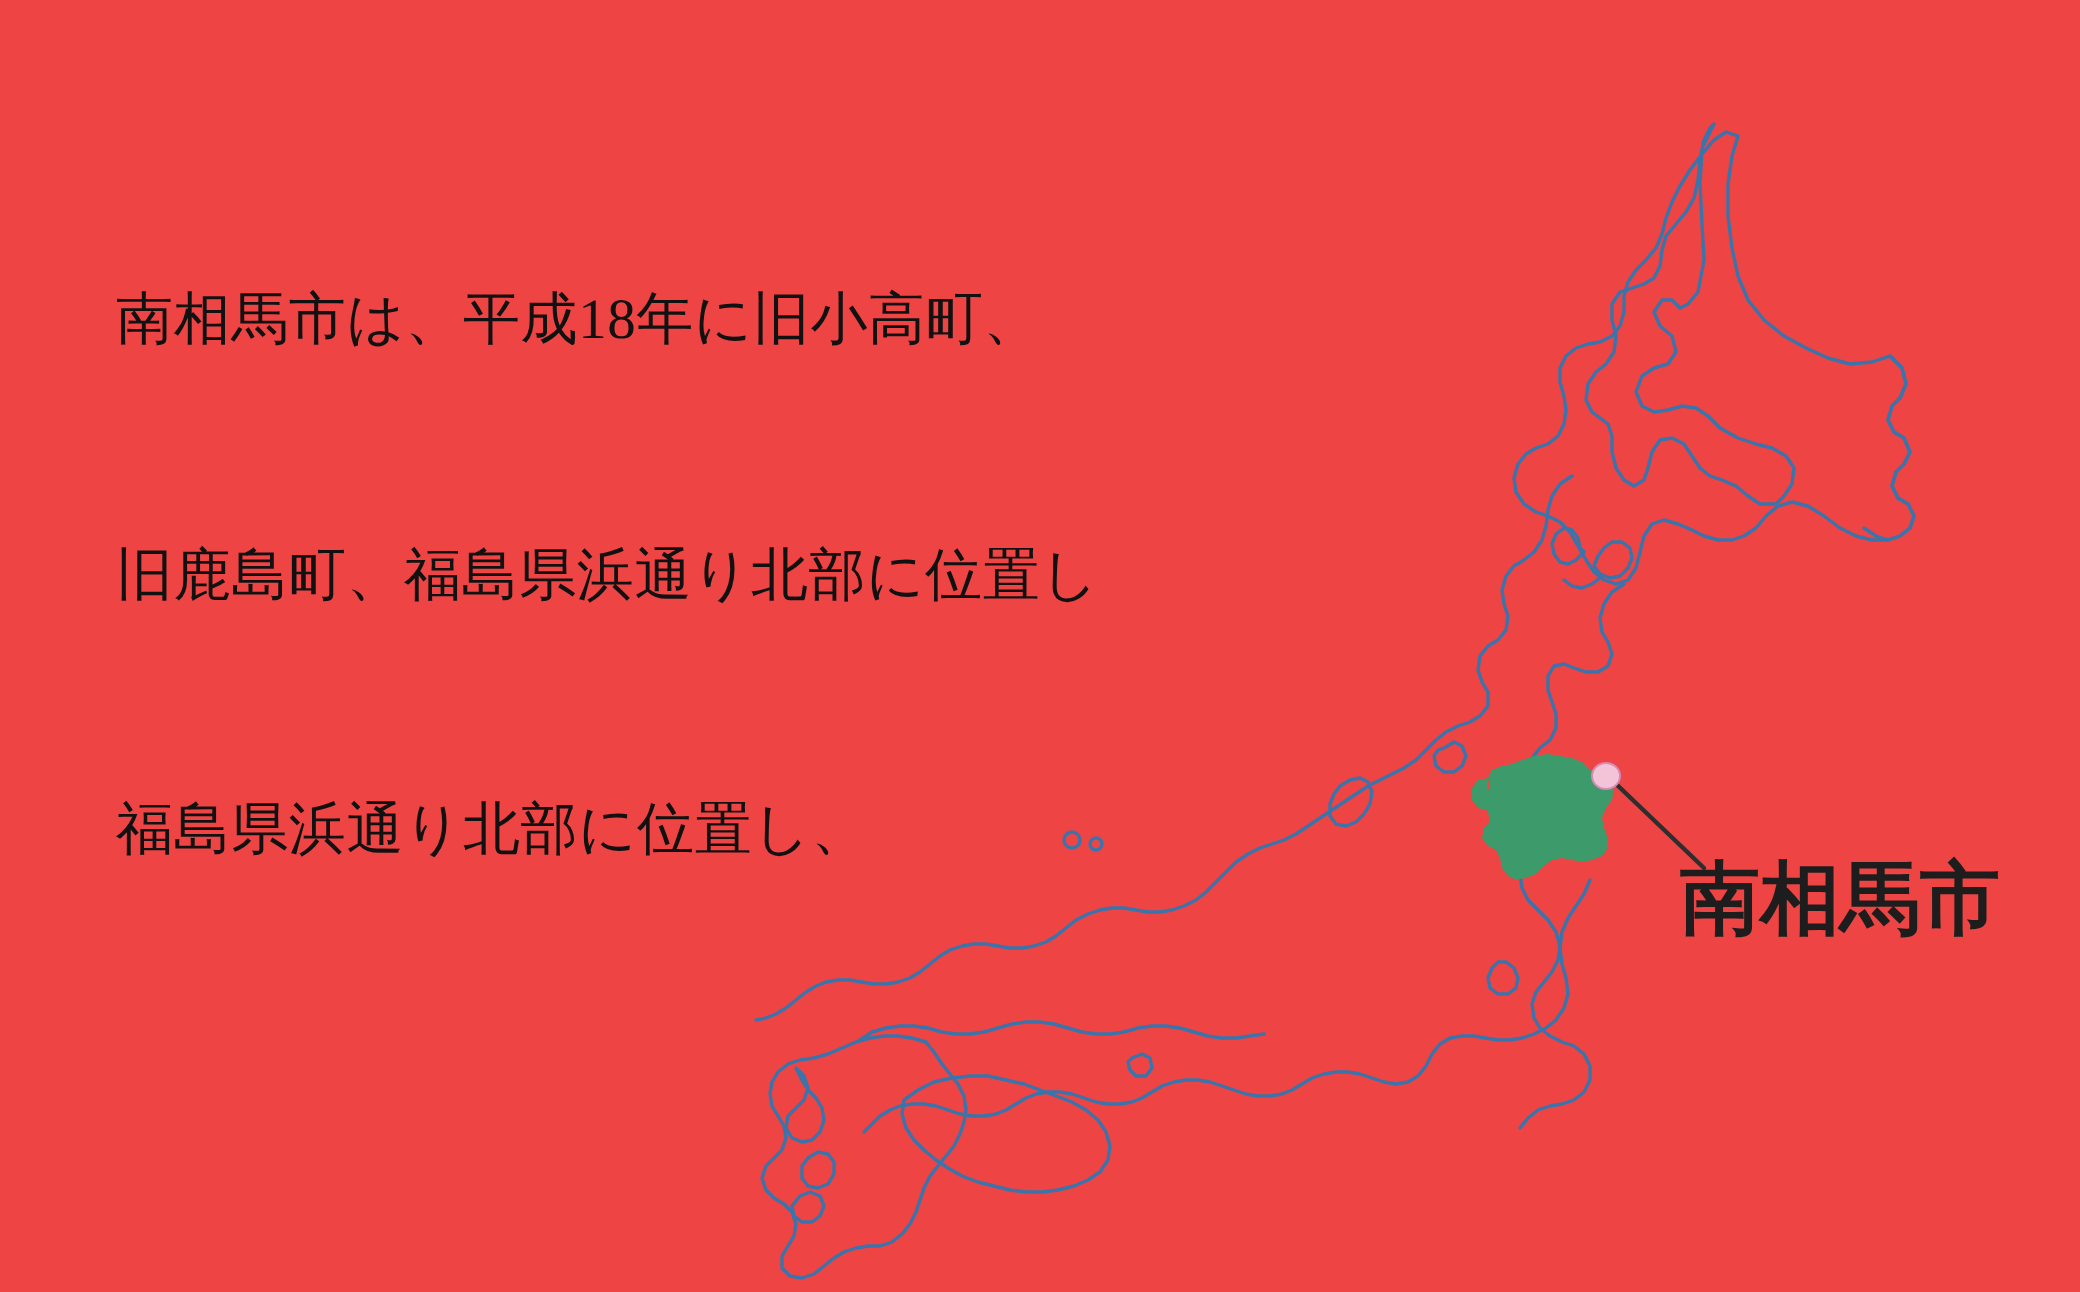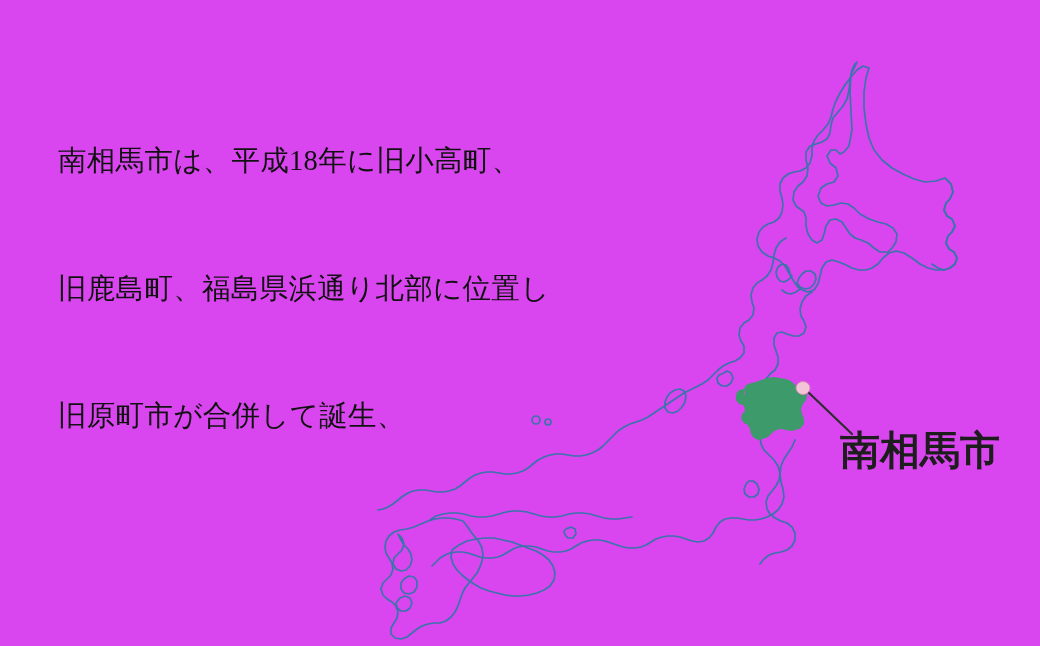--- a/index.html
+++ b/index.html
@@ -11,21 +11,21 @@
     width: 1040px;
     height: 646px;
     overflow: hidden;
     font-family: "Liberation Serif", "DejaVu Serif", serif;
     position: relative;
   }
   #root {
     position: relative;
     width: 1040px;
     height: 646px;
-    background: #d946ef;
+    background: #ef4444;
   }
   
   #description {
     position: absolute;
     left: 58px;
     top: 55px;
     width: 560px;
     font-family: "Liberation Serif", "DejaVu Serif", serif;
     font-size: 28.5px;
     line-height: 42.5px;
@@ -89,21 +89,21 @@
   }
 </style>
 </head>
 <body>
 
 <div id="root">
 
   <div id="description">
     <span class="dline">南相馬市は、平成18年に旧小高町、</span>
     <span class="dline">旧鹿島町、福島県浜通り北部に位置し</span>
-    <span class="dline">旧原町市が合併して誕生、</span>
+    <span class="dline">福島県浜通り北部に位置し、</span>
     
     
     
   </div>
 
   <div id="map-wrap">
     <svg id="japan-svg" viewBox="0 0 1040 646" xmlns="http://www.w3.org/2000/svg">
 
       <path class="coast" d="M857,62 L851,74 L850,92 L851,112 L852,130 L849,146 L844,152 L840,154
            L836,150 L831,150 L827,156 L830,163 L836,168 L838,176 L834,182

